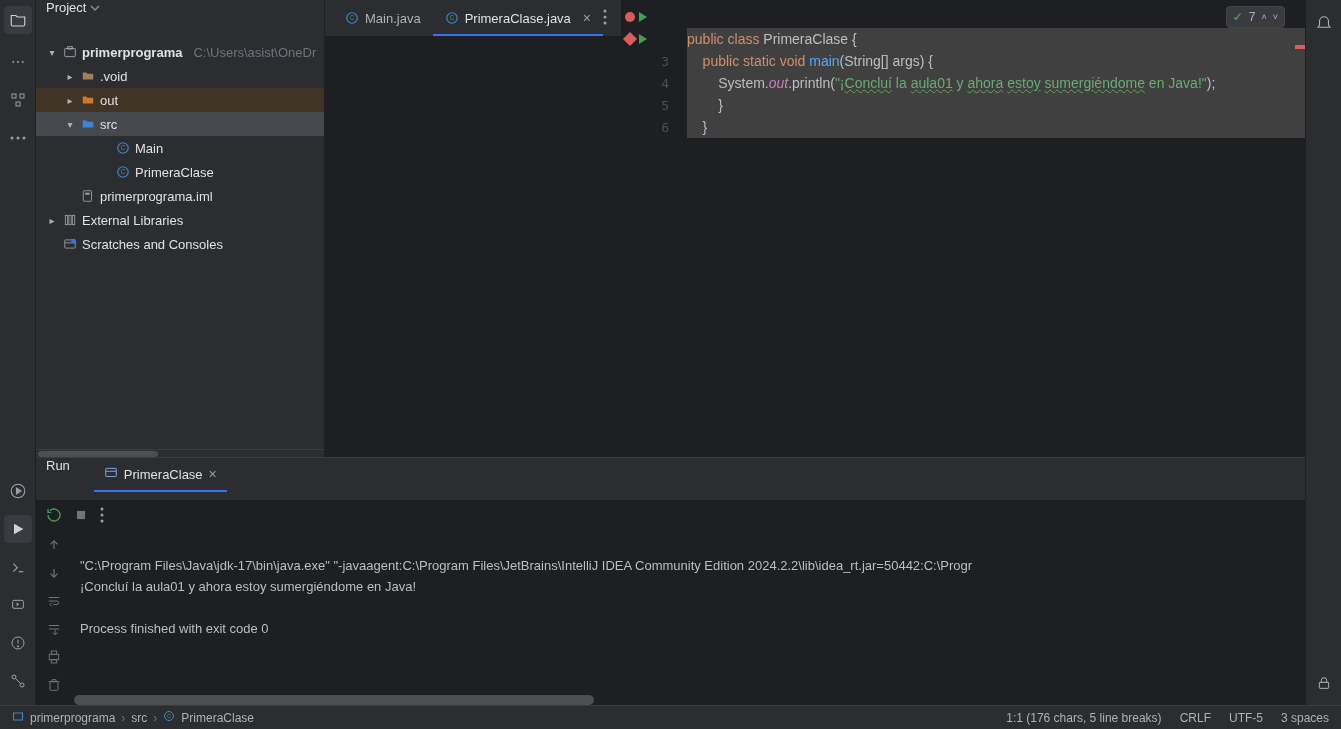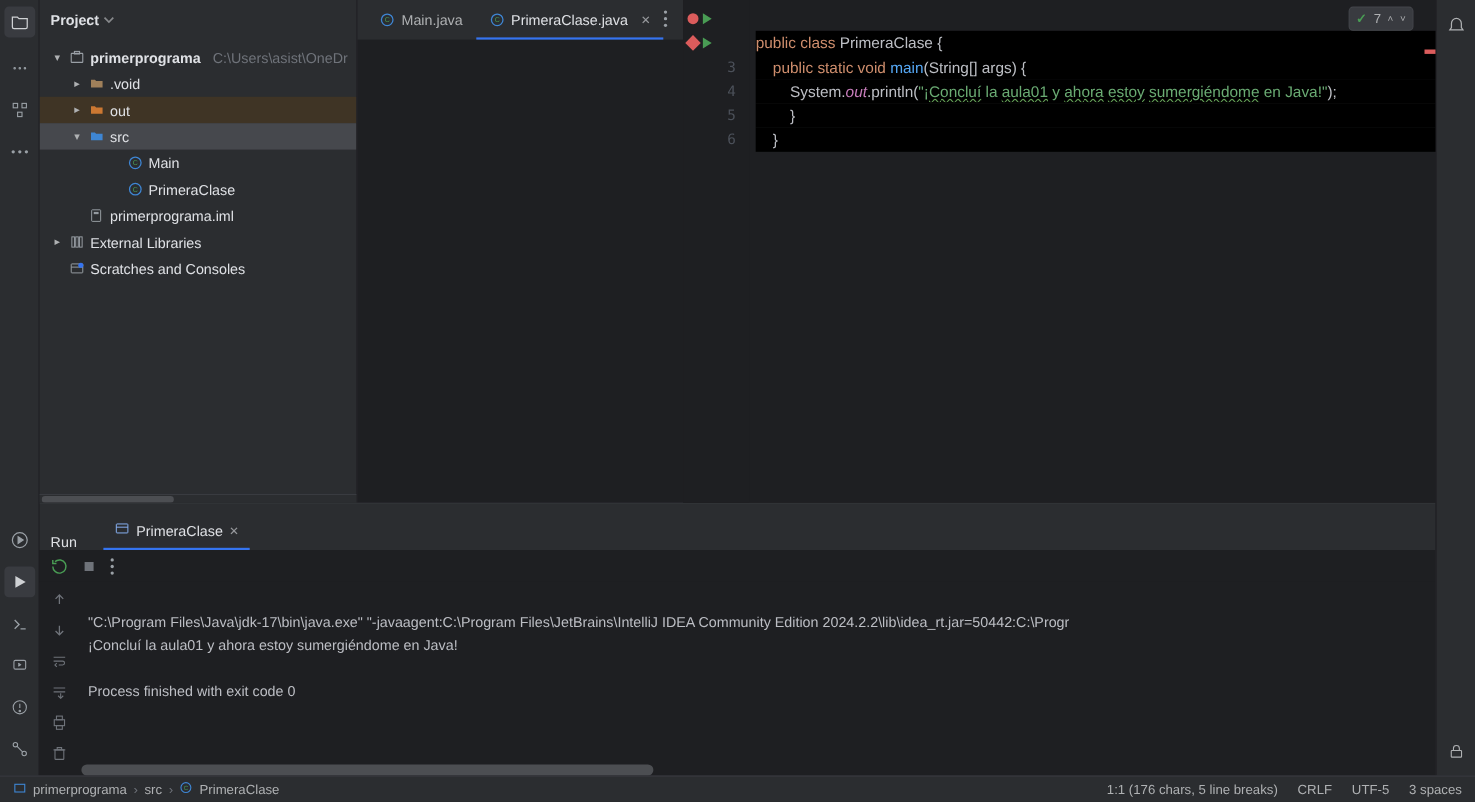--- a/index.html
+++ b/index.html
@@ -6,21 +6,21 @@
 body { background:#1e1f22; color:#bcbec4; width:1341px; height:729px; overflow:hidden; display:flex; flex-direction:column; font-size:13px; }
 .main-area { display:flex; flex:1; min-height:0; }
 .left-rail { width:36px; background:#2b2d30; border-right:1px solid #1e1f22; display:flex; flex-direction:column; align-items:center; padding-top:6px; gap:10px; }
 .left-rail .icon-btn { width:28px; height:28px; border-radius:4px; display:flex; align-items:center; justify-content:center; cursor:pointer; color:#afb1b3; }
 .left-rail .icon-btn.active { background:#393b40; }
 .left-rail-bottom { margin-top:auto; display:flex; flex-direction:column; align-items:center; gap:10px; margin-bottom:10px; }
 .right-rail { width:36px; background:#2b2d30; border-left:1px solid #1e1f22; display:flex; flex-direction:column; align-items:center; padding-top:10px; gap:14px; }
 .right-rail .icon-btn { width:24px; height:24px; display:flex; align-items:center; justify-content:center; cursor:pointer; color:#afb1b3; }
 
 .project-panel { width:289px; background:#2b2d30; border-right:1px solid #1e1f22; display:flex; flex-direction:column; }
-.panel-header { height:36px; display:flex; align-items:center; padding:0 10px;font-weight:bold; }
+.panel-header { height:36px; display:flex; align-items:flex-start; padding:0 10px; }
 .panel-title { color:#dfe1e5; font-size:13px; display:flex; align-items:center; gap:4px; cursor:pointer; }
 .panel-title svg { opacity:0.7; }
 .tree { padding:4px 0; overflow:auto; flex:1; user-select:none; }
 .tree-row { height:24px; display:flex; align-items:center; gap:5px; padding-left:10px; cursor:pointer; white-space:nowrap; overflow:hidden; }
 .tree-row.depth1 { padding-left:28px; }
 .tree-row.depth2 { padding-left:48px; }
 .tree-row.selected { background:#46484d; }
 .tree-row.highlight { background:#3f3425; }
 .tree-arrow { width:12px; text-align:center; color:#afb1b3; font-size:10px; }
 .tree-label { color:#dfe1e5; }
@@ -38,35 +38,35 @@
 
 .code-wrap { flex:1; display:flex; min-height:0; background:#1e1f22; position:relative; }
 .gutter { width:60px; background:#1e1f22; border-right:none; display:flex; flex-direction:column; padding-top:6px; }
 .gutter-row { height:22px; display:flex; align-items:center; justify-content:flex-end; padding-right:12px; color:#4b5059; font-family:Consolas,monospace; font-size:13px; position:relative; }
 .gutter-prefix { position:absolute; left:4px; display:flex; gap:4px; }
 .dot-red { width:10px; height:10px; border-radius:50%; background:#db5c5c; display:inline-block; }
 .diamond-red { width:10px; height:10px; background:#db5c5c; transform:rotate(45deg); display:inline-block; }
 .play-green { width:0; height:0; border-left:8px solid #499c54; border-top:5px solid transparent; border-bottom:5px solid transparent; display:inline-block; }
 .code { flex:1; font-family:Consolas,"Courier New",monospace; font-size:14px; line-height:22px; padding:6px 0 0 6px; white-space:pre; position:relative; }
 .code-line { height:22px; }
-.hl-line { background:#000000; }
+.hl-line { background:#404040; }
 .kw { color:#cf8e6d; }
 .str { color:#6aab73; }
 .typo { text-decoration:underline wavy #63a056; text-decoration-thickness:1px; }
 .cls { color:#bcbec4; }
 .method { color:#56a8f5; }
 .field { color:#c77dbb; font-style:italic; }
 
 .inspection-badge { position:absolute; top:6px; right:20px; height:22px; background:#393b40; border:1px solid #43454a; border-radius:4px; display:flex; align-items:center; gap:6px; padding:0 6px; color:#afb1b3; font-size:12px; }
 .inspection-badge .check { color:#499c54; font-weight:bold; }
 .inspection-badge .caret { font-size:9px; color:#afb1b3; }
 .red-stripe { position:absolute; right:0; top:45px; width:10px; height:4px; background:#db5c5c; }
 
 .run-panel { height:248px; background:#1e1f22; border-top:1px solid #393b40; display:flex; flex-direction:column; }
-.run-header { height:42px; background:#2b2d30; display:flex; align-items:flex-end; padding-left:10px; gap:8px; }
+.run-header { height:42px; background:#2b2d30; display:flex; align-items:flex-start; padding-left:10px; gap:8px; }
 .run-header .rtitle { color:#dfe1e5; font-size:13px; font-weight:500; }
 .run-header .rtab { display:flex; align-items:center; gap:6px; padding:0 10px; height:34px; border-bottom:2px solid #3574f0; color:#dfe1e5; margin-left:16px; }
 .run-header .rtab .close { opacity:.6; font-size:14px; }
 
 .run-toolbar { height:30px; background:#1e1f22; display:flex; align-items:center; padding-left:10px; gap:12px; color:#afb1b3; border-bottom:1px solid #1e1f22; }
 .run-toolbar .tbtn { cursor:pointer; display:flex; align-items:center; height:22px; }
 
 .run-body { flex:1; display:flex; min-height:0; }
 .run-left-tb { width:36px; display:flex; flex-direction:column; align-items:center; padding-top:6px; gap:10px; color:#6f737a; }
 .run-left-tb .tbico { width:18px; height:18px; cursor:pointer; display:flex; align-items:center; justify-content:center; }

